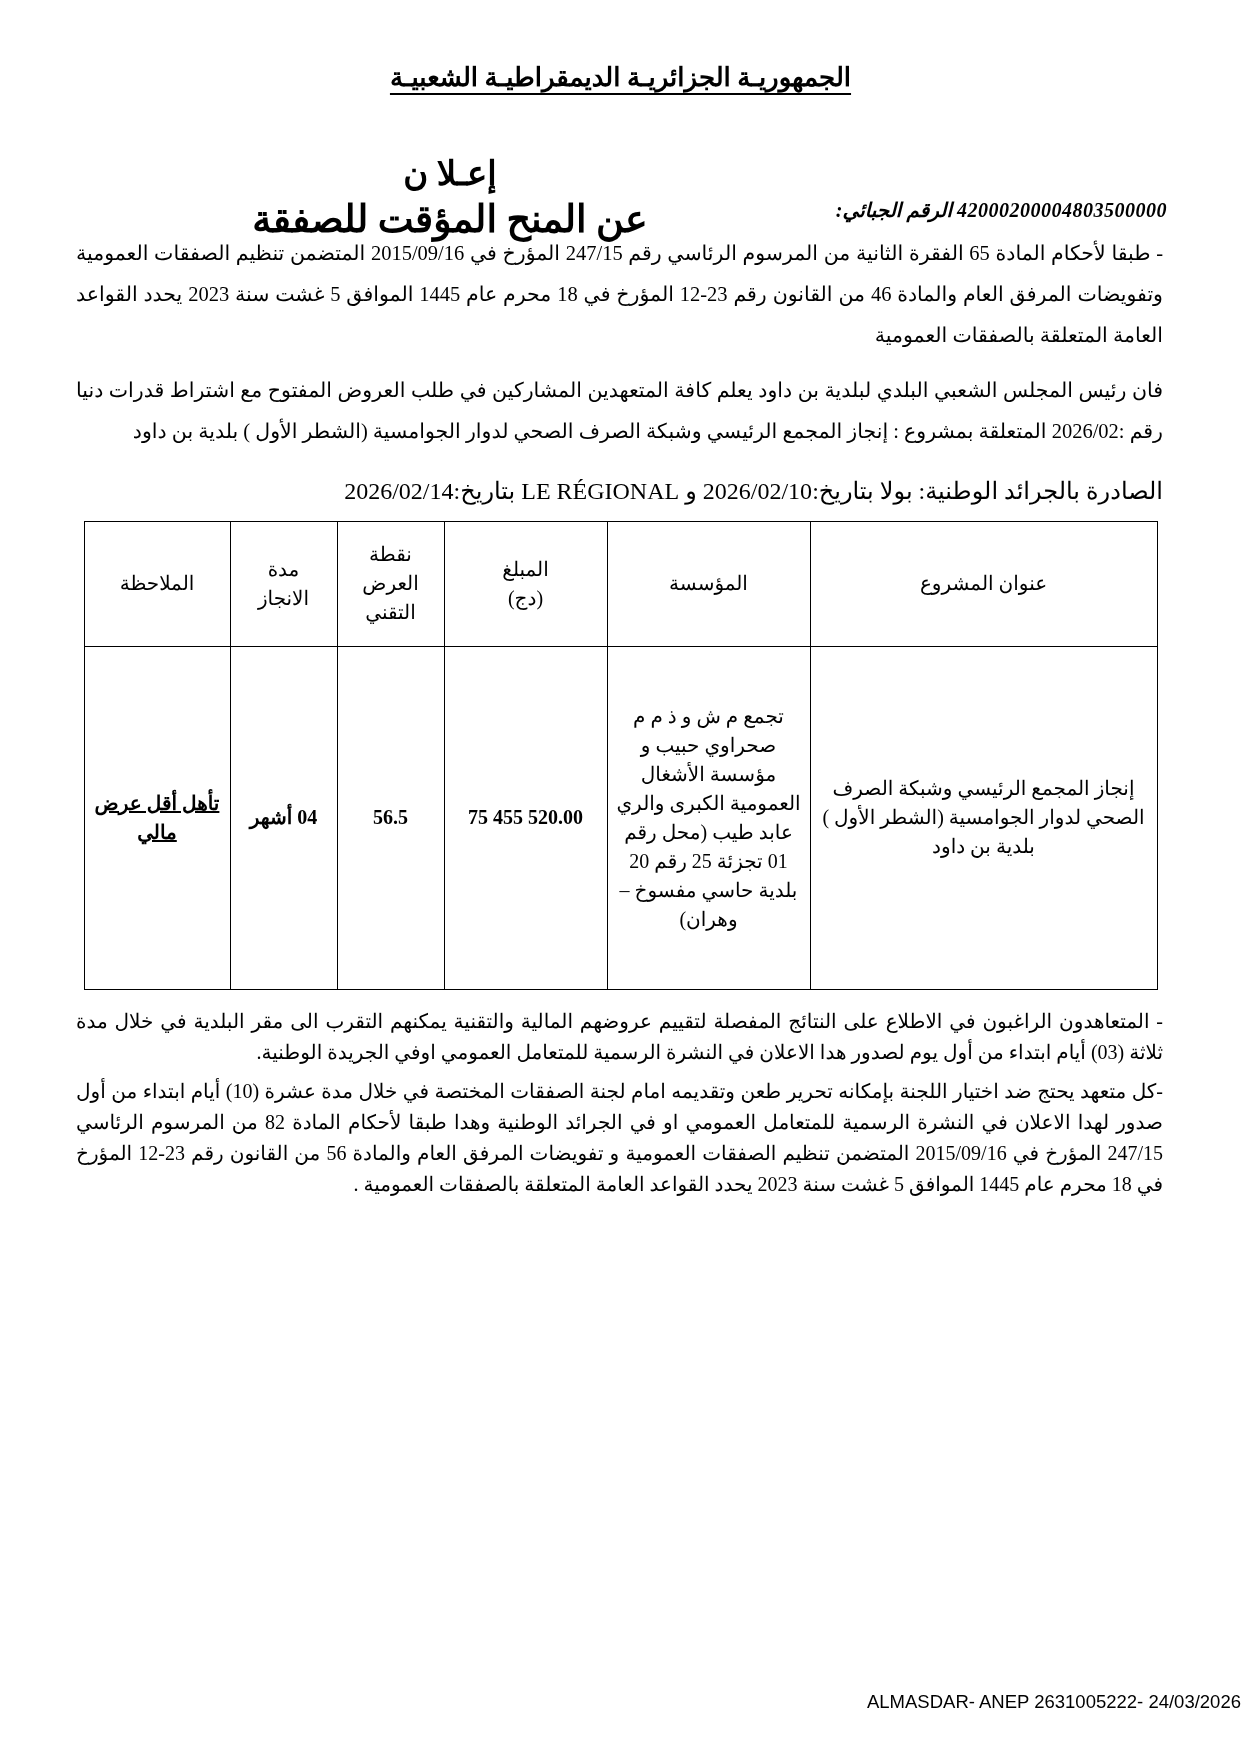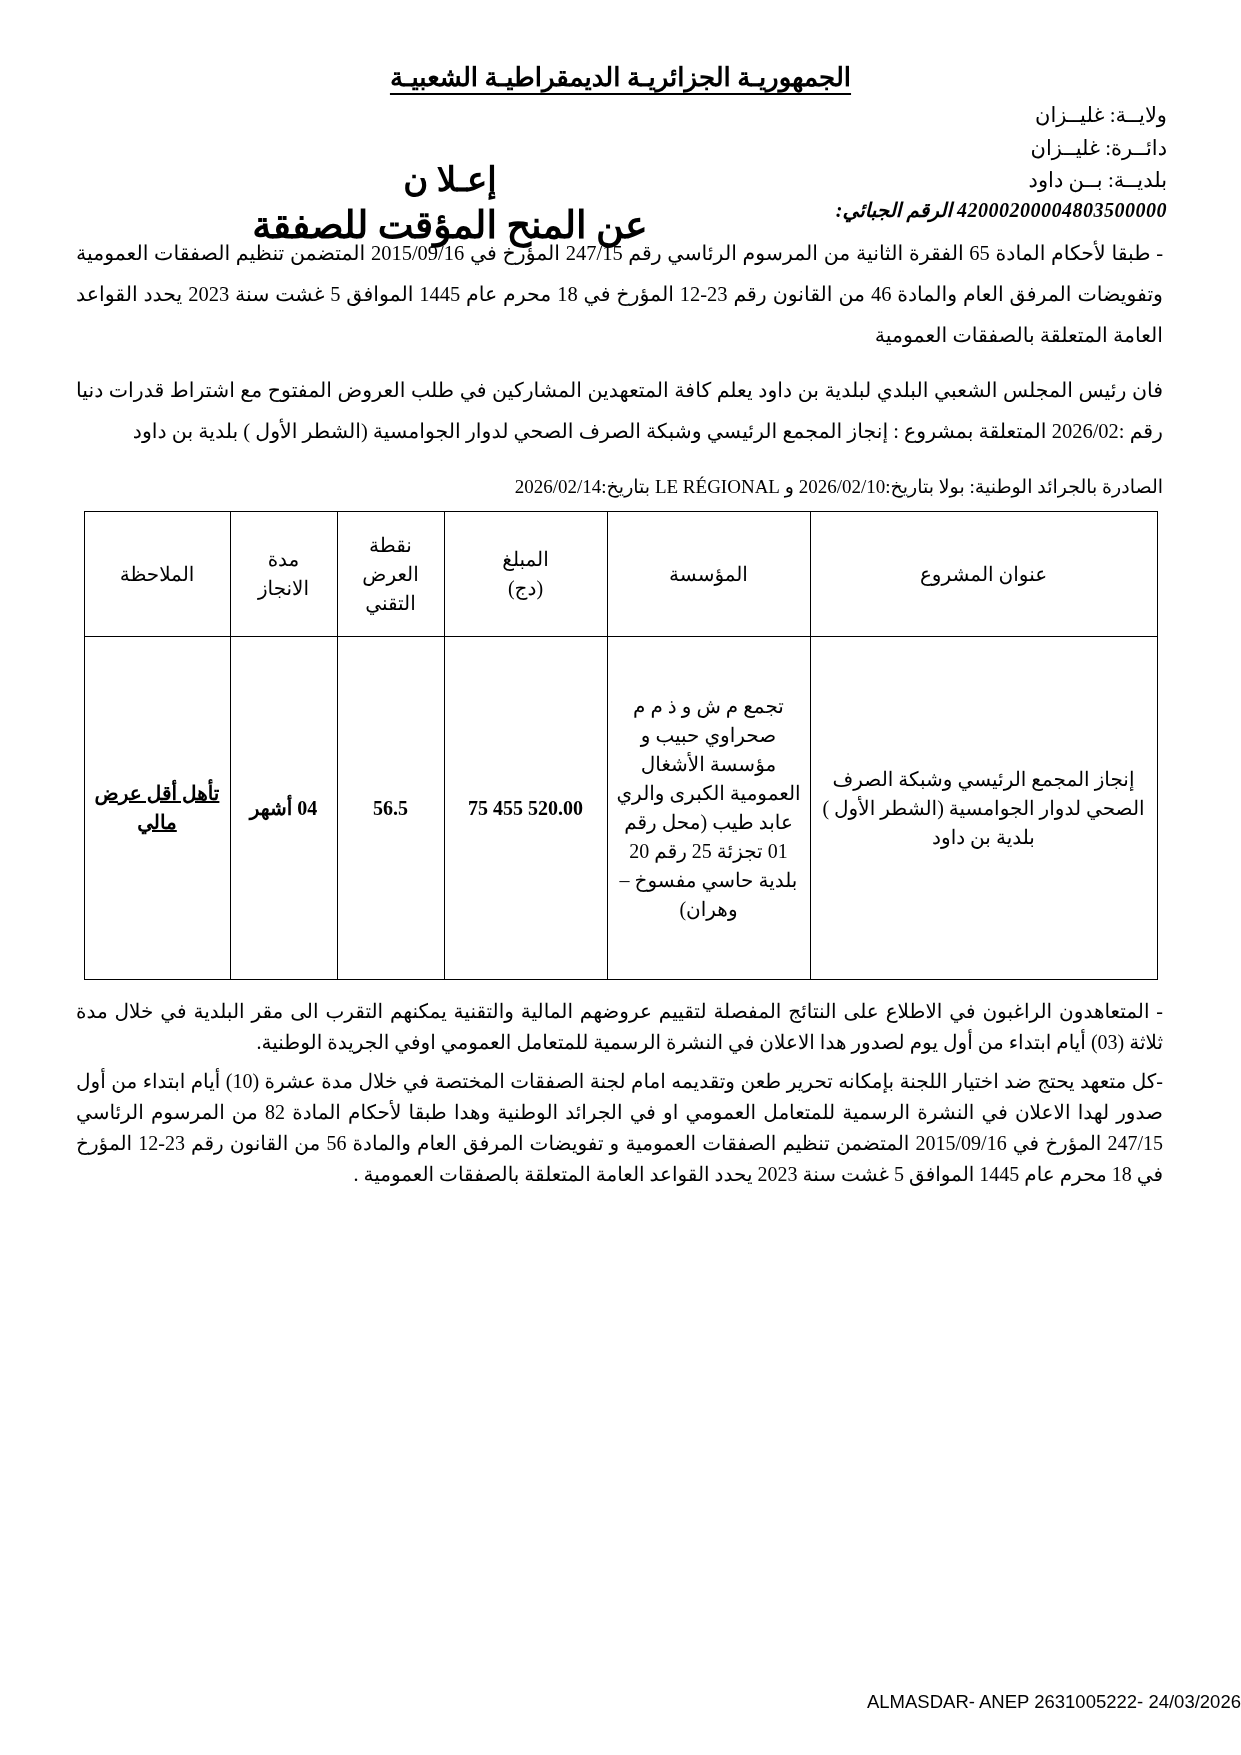--- a/index.html
+++ b/index.html
@@ -59,21 +59,21 @@
     font-style: italic;
     white-space: nowrap;
   }
   .fiscal-num {
     font-family: "Liberation Serif", serif;
     letter-spacing: 0.5px;
   }
 
   .title-block {
     position: absolute;
-    top: 60px;
+    top: 54px;
     right: 560px;
     width: 430px;
     text-align: center;
     direction: rtl;
   }
   .title-main {
     font-size: 34px;
     font-weight: bold;
     letter-spacing: 6px;
   }
@@ -98,21 +98,21 @@
   }
   p.para.first { text-align: justify; }
   p.para.centerish { text-align: justify; }
   .ltr-inline {
     direction: ltr;
     unicode-bidi: isolate;
     display: inline-block;
   }
 
   .para-journal {
-    font-size: 19px;
+    font-size: 24px;
     line-height: 1.95;
     margin: 16px 0 6px 0;
     text-align: justify;
   }
   .para-result {
     font-size: 20.5px;
     line-height: 1.9;
     margin: 4px 0 14px 0;
     text-align: center;
   }
@@ -230,25 +230,20 @@
 </style>
 </head>
 <body>
 
 <div class="page">
 
   <div class="republic-line">الجمهوريـة الجزائريـة الديمقراطيـة الشعبيـة</div>
 
   <div class="header-row">
 
-    <div class="admin-block">
-      <div class="ln">ولايــة: غليــزان</div>
-      <div class="ln">دائــرة: غليــزان</div>
-      <div class="ln">بلديــة: بــن داود</div>
-    </div>
 
     <div class="fiscal-line">
       <span class="fiscal-num ltr-inline">42000200004803500000</span>
       <span>الرقم الجبائي:</span>
     </div>
 
     <div class="title-block">
       <div class="title-main">إعـلا ن</div>
       <div class="title-sub">عن المنح المؤقت للصفقة</div>
     </div>

